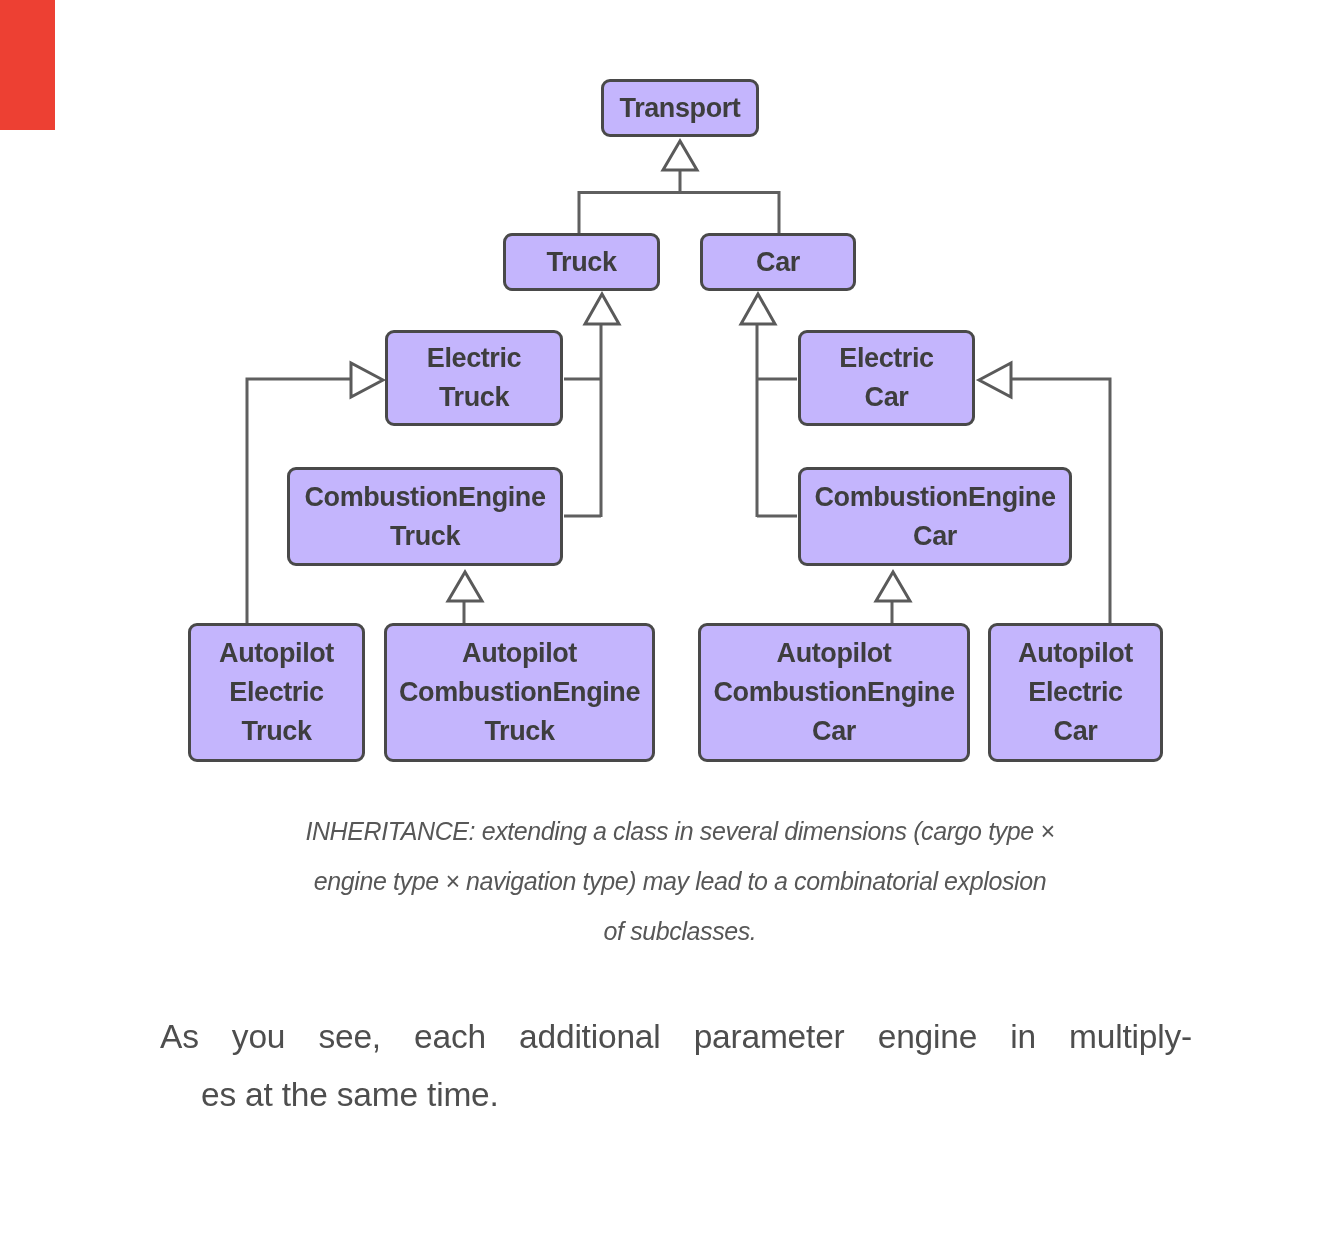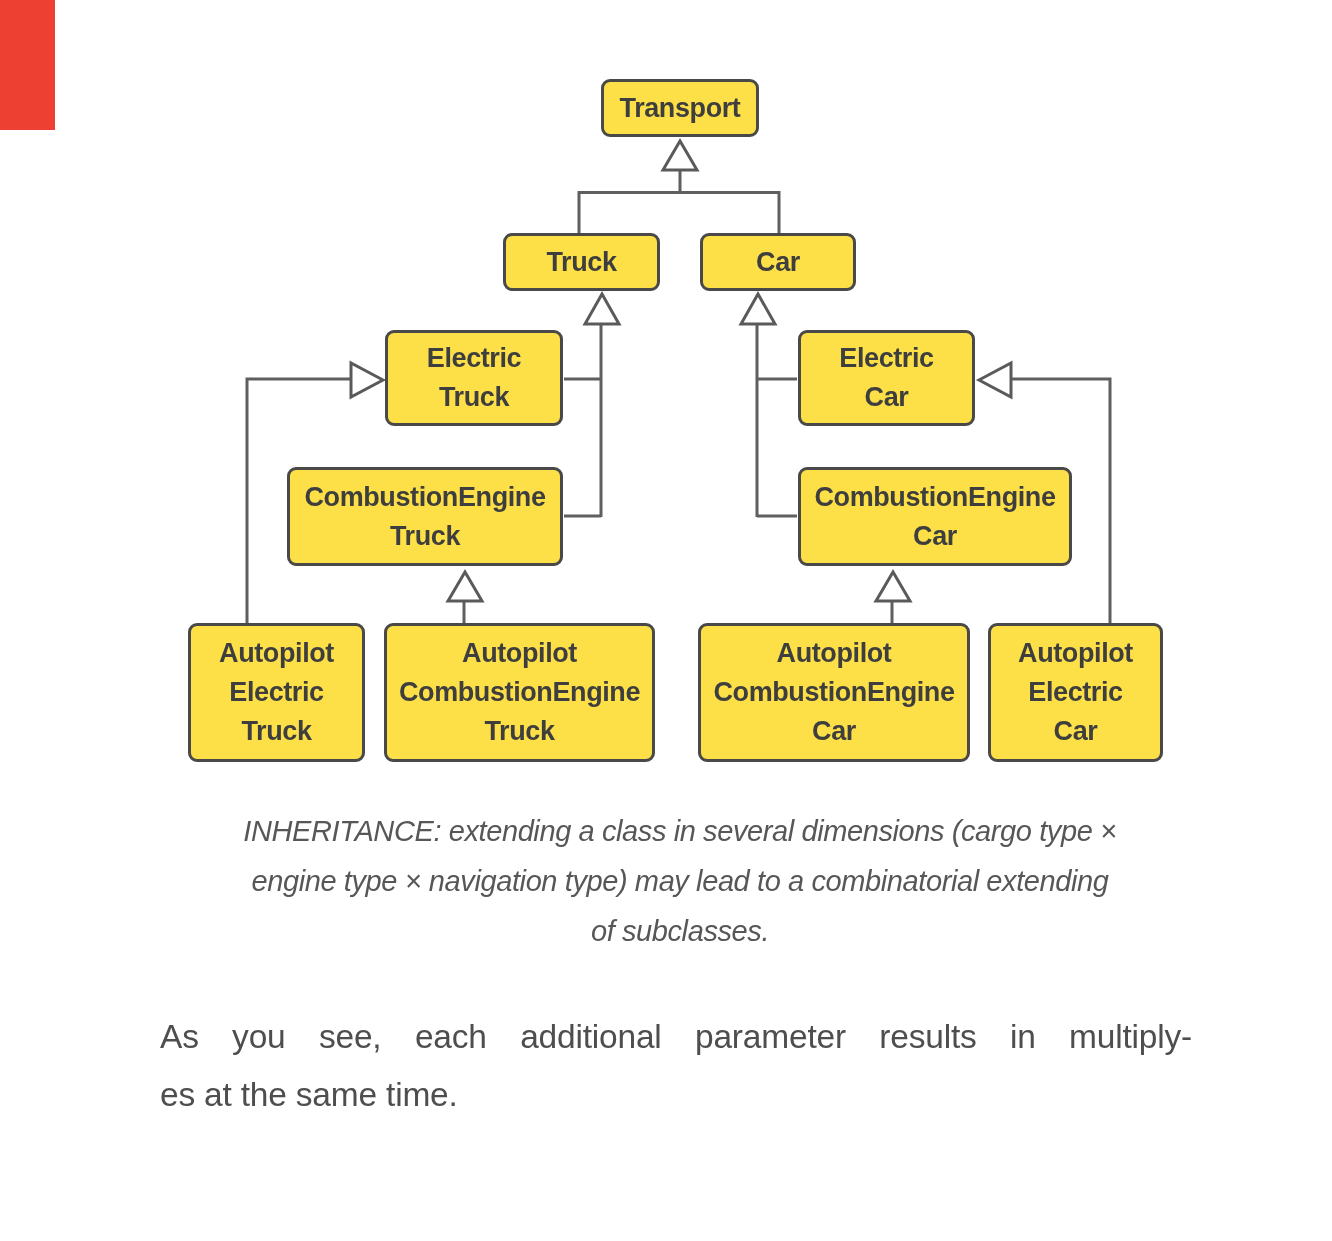--- a/index.html
+++ b/index.html
@@ -8,47 +8,47 @@
     background:#ffffff;
     font-family:"Liberation Sans", sans-serif;
   }
   .red-tab {
     position:absolute; left:0; top:0; width:55px; height:130px;
   }
   .diagram { position:absolute; left:0; top:0; width:1332px; height:800px; }
   .connectors { position:absolute; left:0; top:0; }
   .node {
     position:absolute; box-sizing:border-box;
-    background:#fde047; border:3.5px solid #494949; border-radius:9px;
+    background:#c4b5fd; border:3.5px solid #494949; border-radius:9px;
     display:flex; flex-direction:column; align-items:center; justify-content:center;
     color:#3e3e3e; font-weight:bold; font-size:27px; line-height:39px;
     letter-spacing:-0.4px; text-align:center;
   }
   .n-transport { left:601px; top:79px;  width:158px; height:58px; }
   .n-truck     { left:503px; top:233px; width:157px; height:58px; }
   .n-car       { left:700px; top:233px; width:156px; height:58px; }
   .n-etruck    { left:385px; top:330px; width:178px; height:96px; }
   .n-ecar      { left:798px; top:330px; width:177px; height:96px; }
   .n-cetruck   { left:287px; top:467px; width:276px; height:99px; }
   .n-cecar     { left:798px; top:467px; width:274px; height:99px; }
   .n-apet      { left:188px; top:623px; width:177px; height:139px; }
   .n-apcet     { left:384px; top:623px; width:271px; height:139px; }
   .n-apcec     { left:698px; top:623px; width:272px; height:139px; }
   .n-apec      { left:988px; top:623px; width:175px; height:139px; }
   .caption {
     position:absolute; left:150px; top:806px; width:1060px;
     text-align:center; font-style:italic; color:#575757;
-    font-size:29px; line-height:50px; letter-spacing:-0.4px;
+    font-size:25px; line-height:50px; letter-spacing:-0.4px;
   }
   .body-text {
     position:absolute; left:160px; top:1008px; width:1032px;
     color:#4e4e4e; font-size:33.5px; line-height:57.5px; letter-spacing:-0.2px;
   }
   .jline { text-align:justify; text-align-last:justify; text-justify:inter-word; }
-  .lline { text-align:left; }
+  .lline { text-align:left;margin-left:41px; }
 </style>
 </head>
 <body style="background: rgb(255, 255, 255);">
 
 <div class="red-tab" id="redTab" style="background: rgb(237, 64, 51);"></div>
 
 <div class="diagram">
 
   <svg class="connectors" width="1332" height="800" viewBox="0 0 1332 800">
     <g stroke="#5f5f5f" stroke-width="3" fill="none" stroke-linejoin="miter">
@@ -124,20 +124,20 @@
   <div class="node n-apec">
     <div>Autopilot</div>
     <div>Electric</div>
     <div>Car</div>
   </div>
 
 </div>
 
 <div class="caption">
   <div>INHERITANCE: extending a class in several dimensions (cargo type ×</div>
-  <div>engine type × navigation type) may lead to a combinatorial extending</div>
+  <div>engine type × navigation type) may lead to a combinatorial explosion</div>
   <div>of subclasses.</div>
 </div>
 
 <div class="body-text">
-  <div class="jline">As you see, each additional parameter results in multiply-</div>
+  <div class="jline">As you see, each additional parameter engine in multiply-</div>
   <div class="lline">es at the same time.</div>
 </div>
 
 </body></html>

